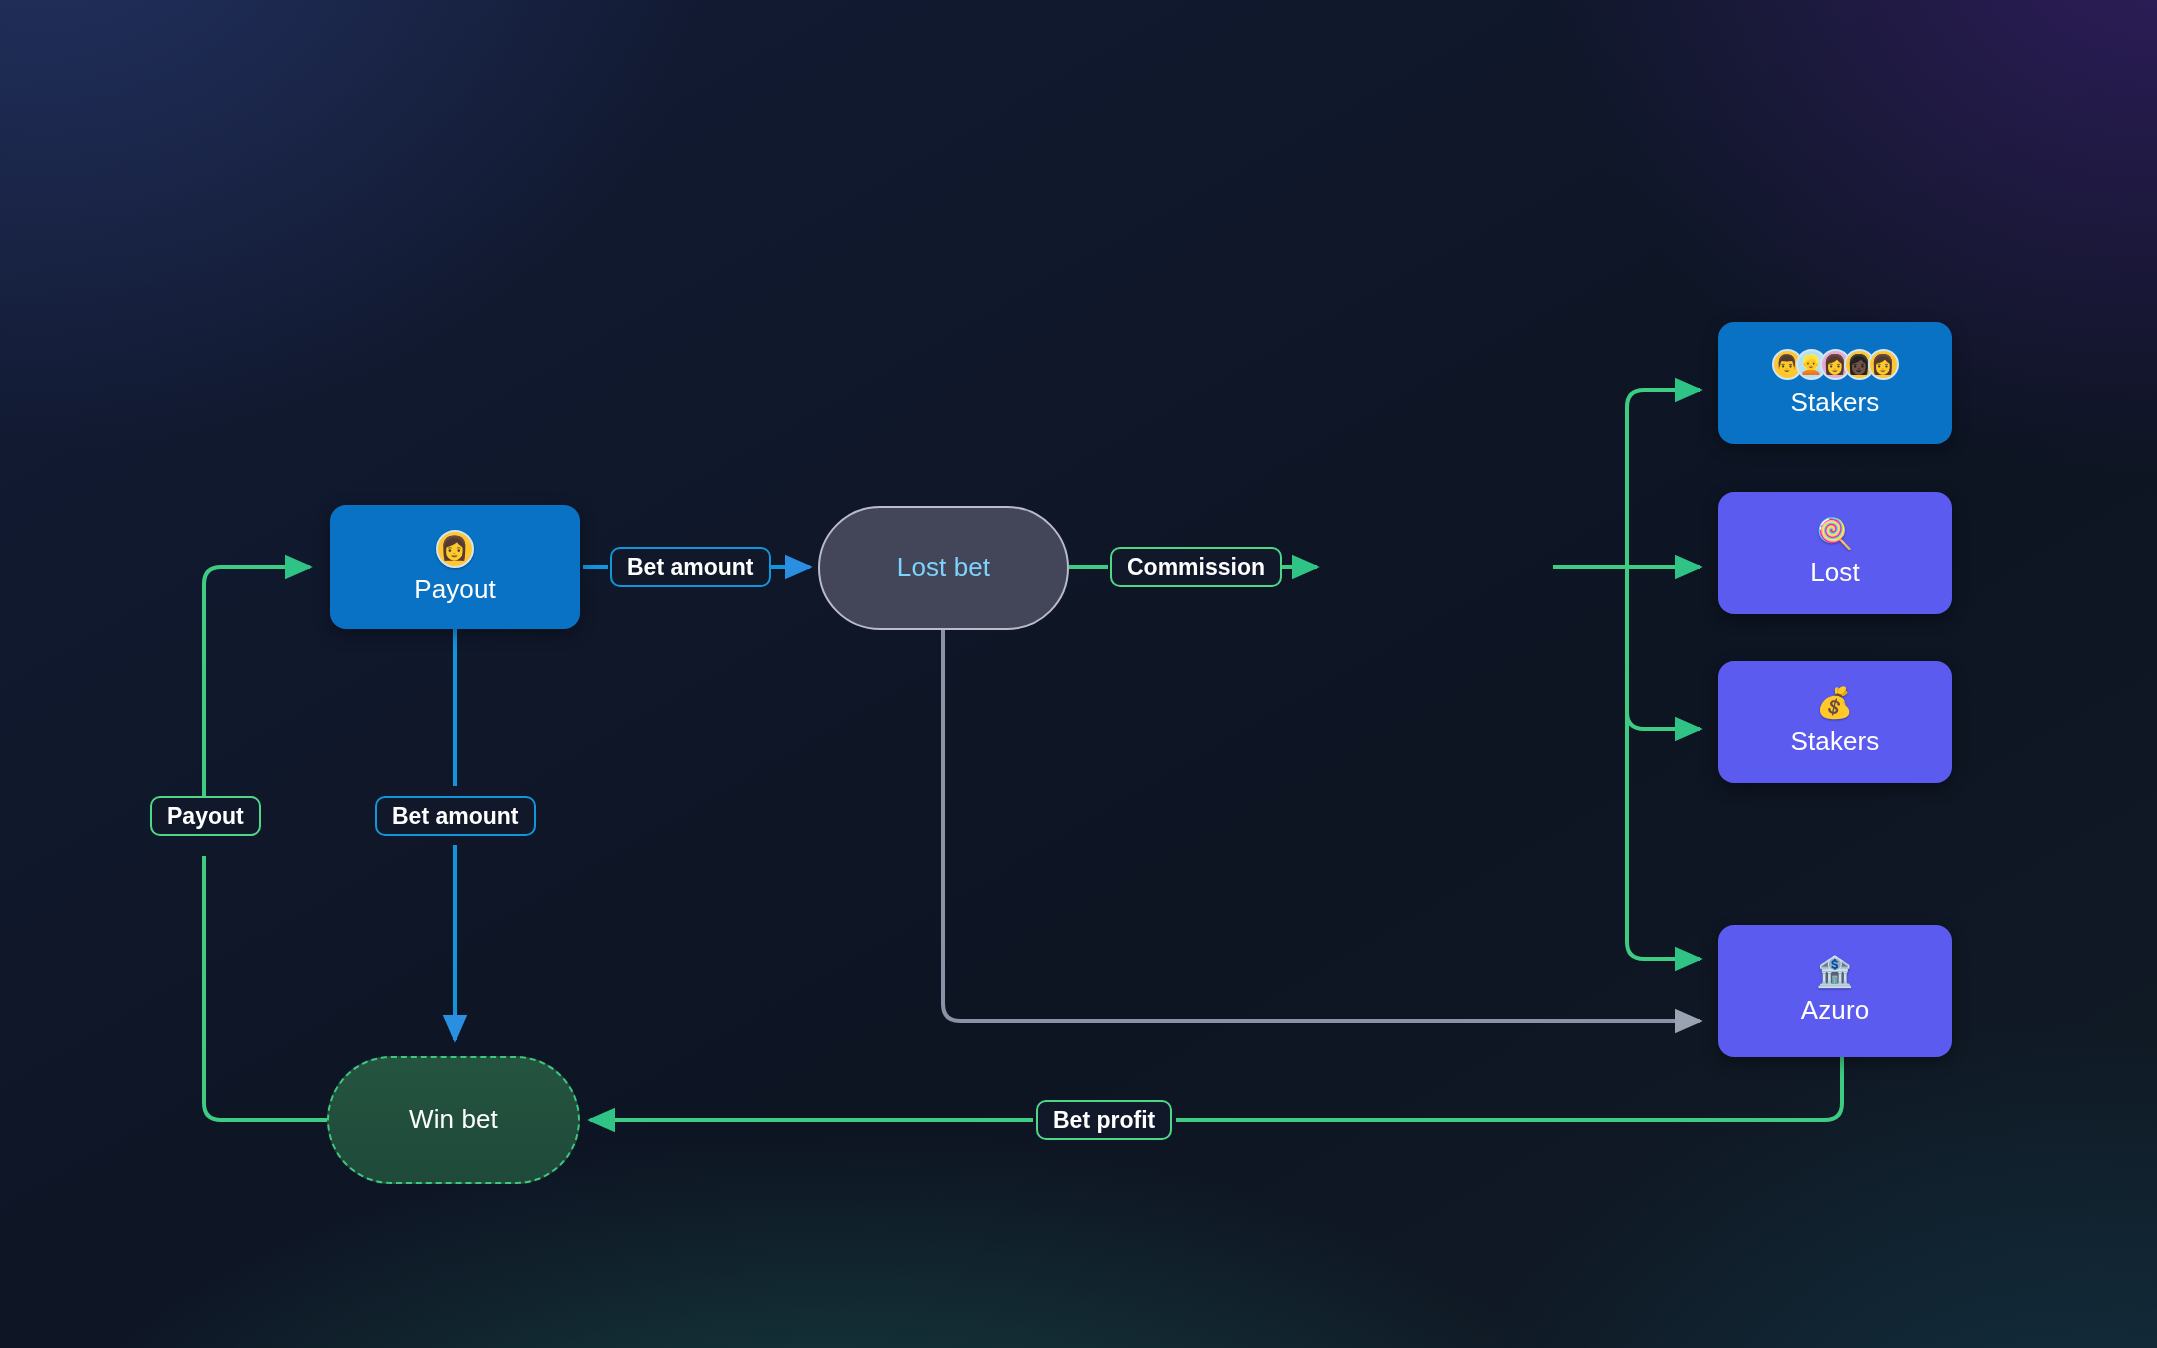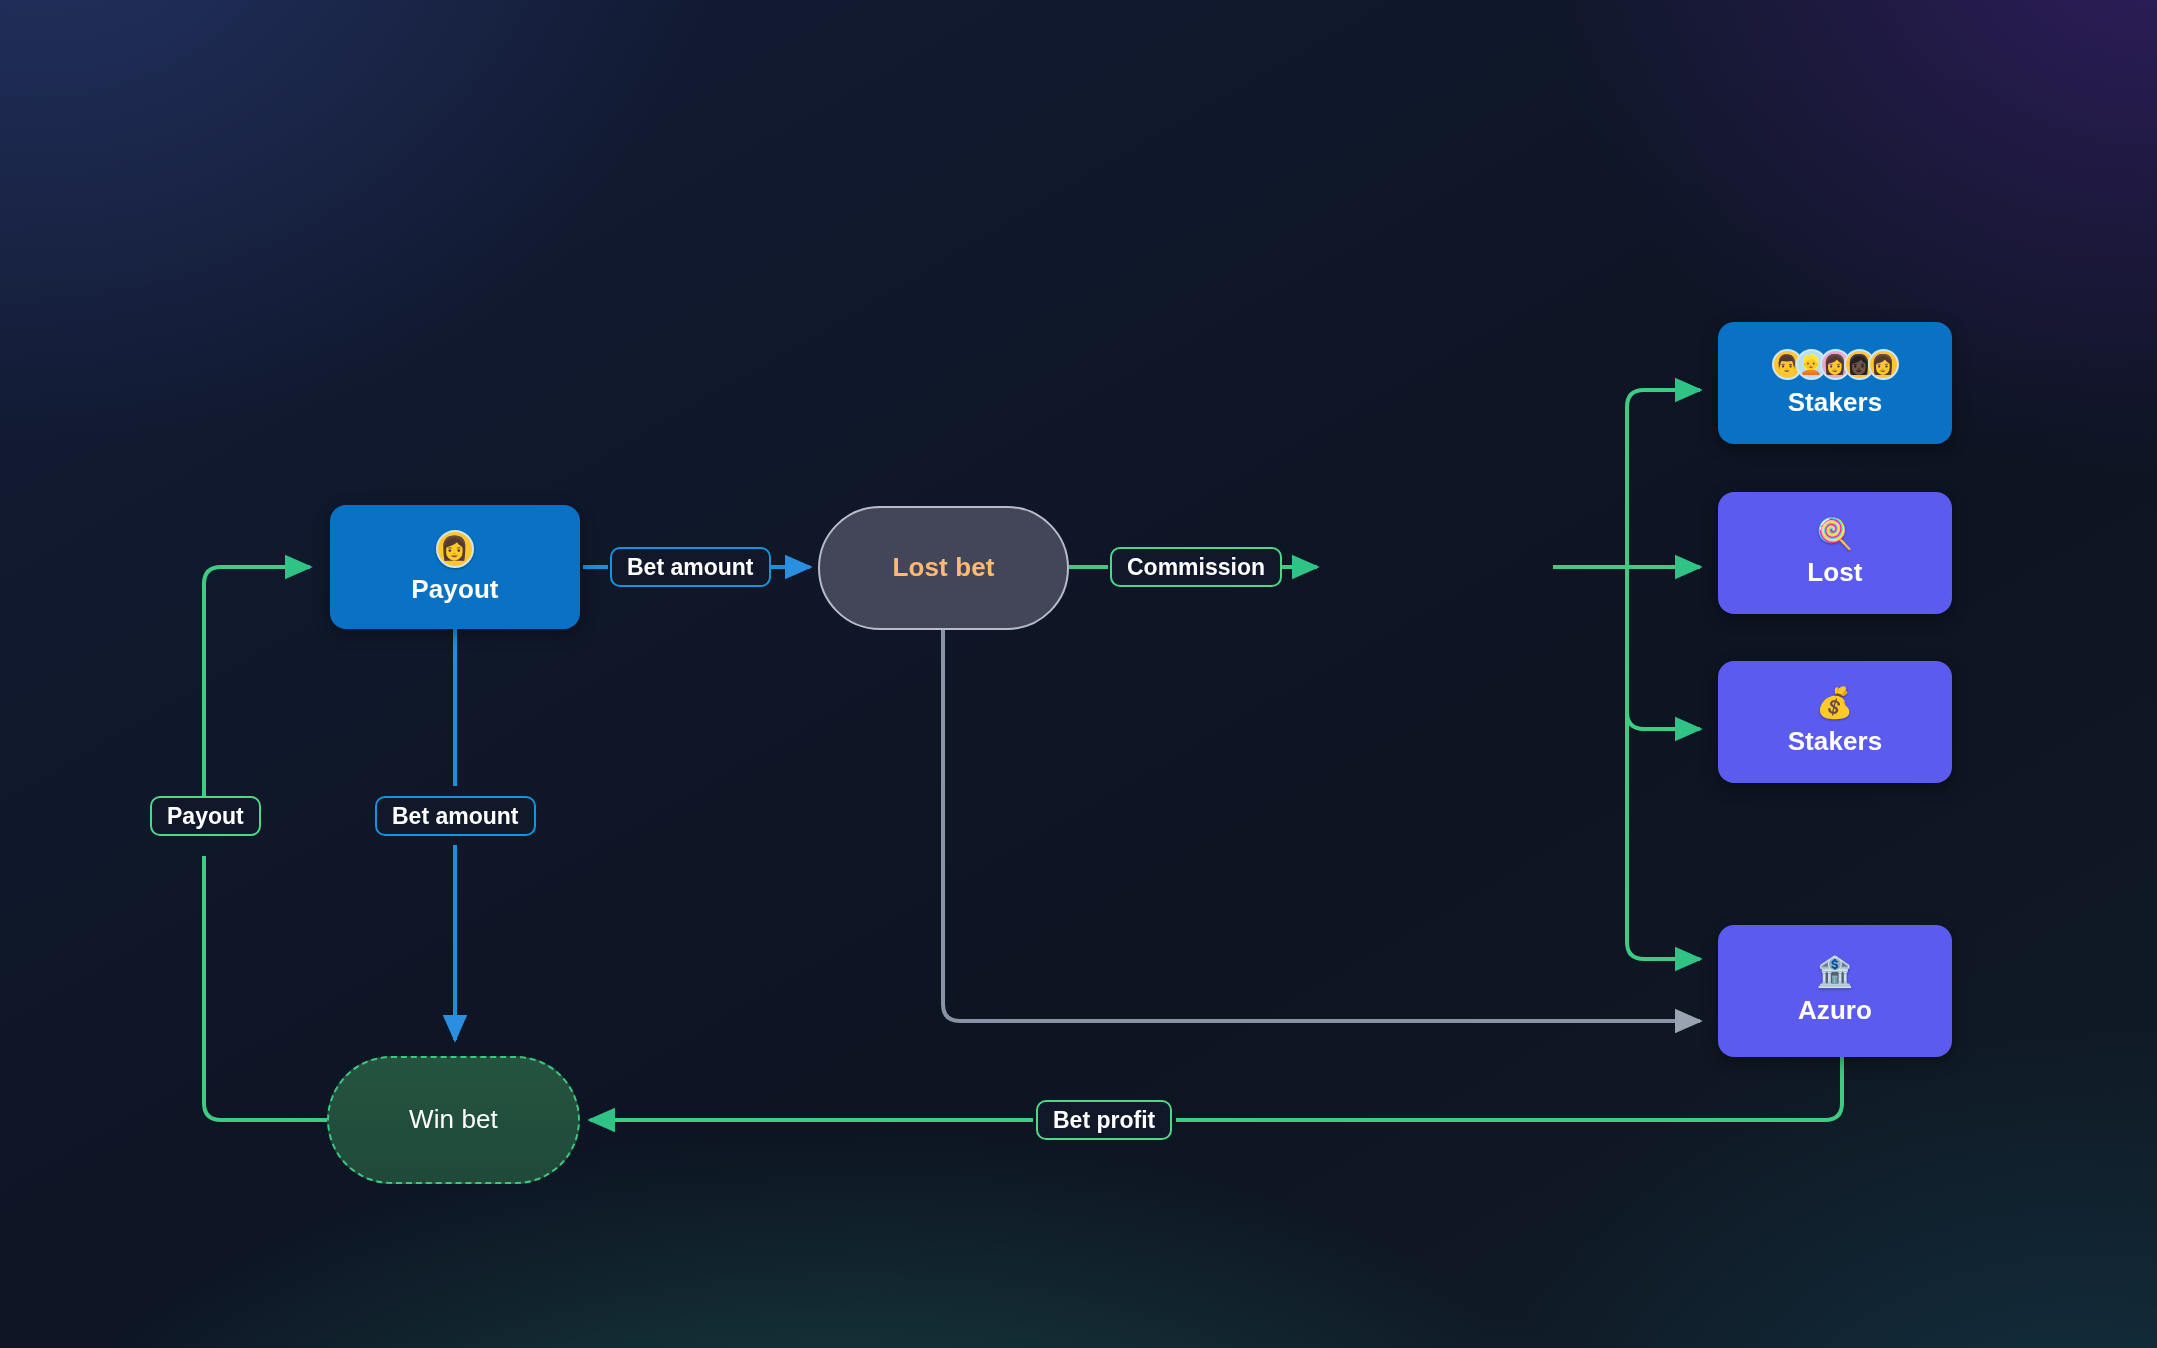--- a/index.html
+++ b/index.html
@@ -33,21 +33,21 @@
     display:flex;
     flex-direction:column;
     align-items:center;
     justify-content:center;
     color:#ffffff;
     text-align:center;
     z-index:3;
   }
   .node .node-label {
     font-size:26px;
-    font-weight:700;
+    font-weight:400;
     letter-spacing:.1px;
     line-height:1.15;
   }
   .node .node-emoji {
     font-size:30px;
     line-height:1;
     margin-bottom:9px;
     filter:drop-shadow(0 1px 1px rgba(0,0,0,.35));
   }
 
@@ -60,21 +60,21 @@
   .box-indigo {
     background:#5b5bf0;
     border-radius:16px;
     box-shadow:0 5px 16px rgba(0,0,0,.35);
   }
   .pill-gray {
     background:#434659;
     border:2px solid #b9bcc8;
     border-radius:999px;
   }
-  .pill-gray .node-label { color:#fdba74; font-weight:700; }
+  .pill-gray .node-label { color:#7dd3fc; font-weight:400; }
   .pill-green {
     background:#21503f;
     background:linear-gradient(180deg,#24543f 0%,#1f4a3a 100%);
     border:2px dashed #3ec77e;
     border-radius:999px;
   }
   .pill-green .node-label { font-weight:400; }
   .pill-dist .node-label { font-weight:600; }
 
   

